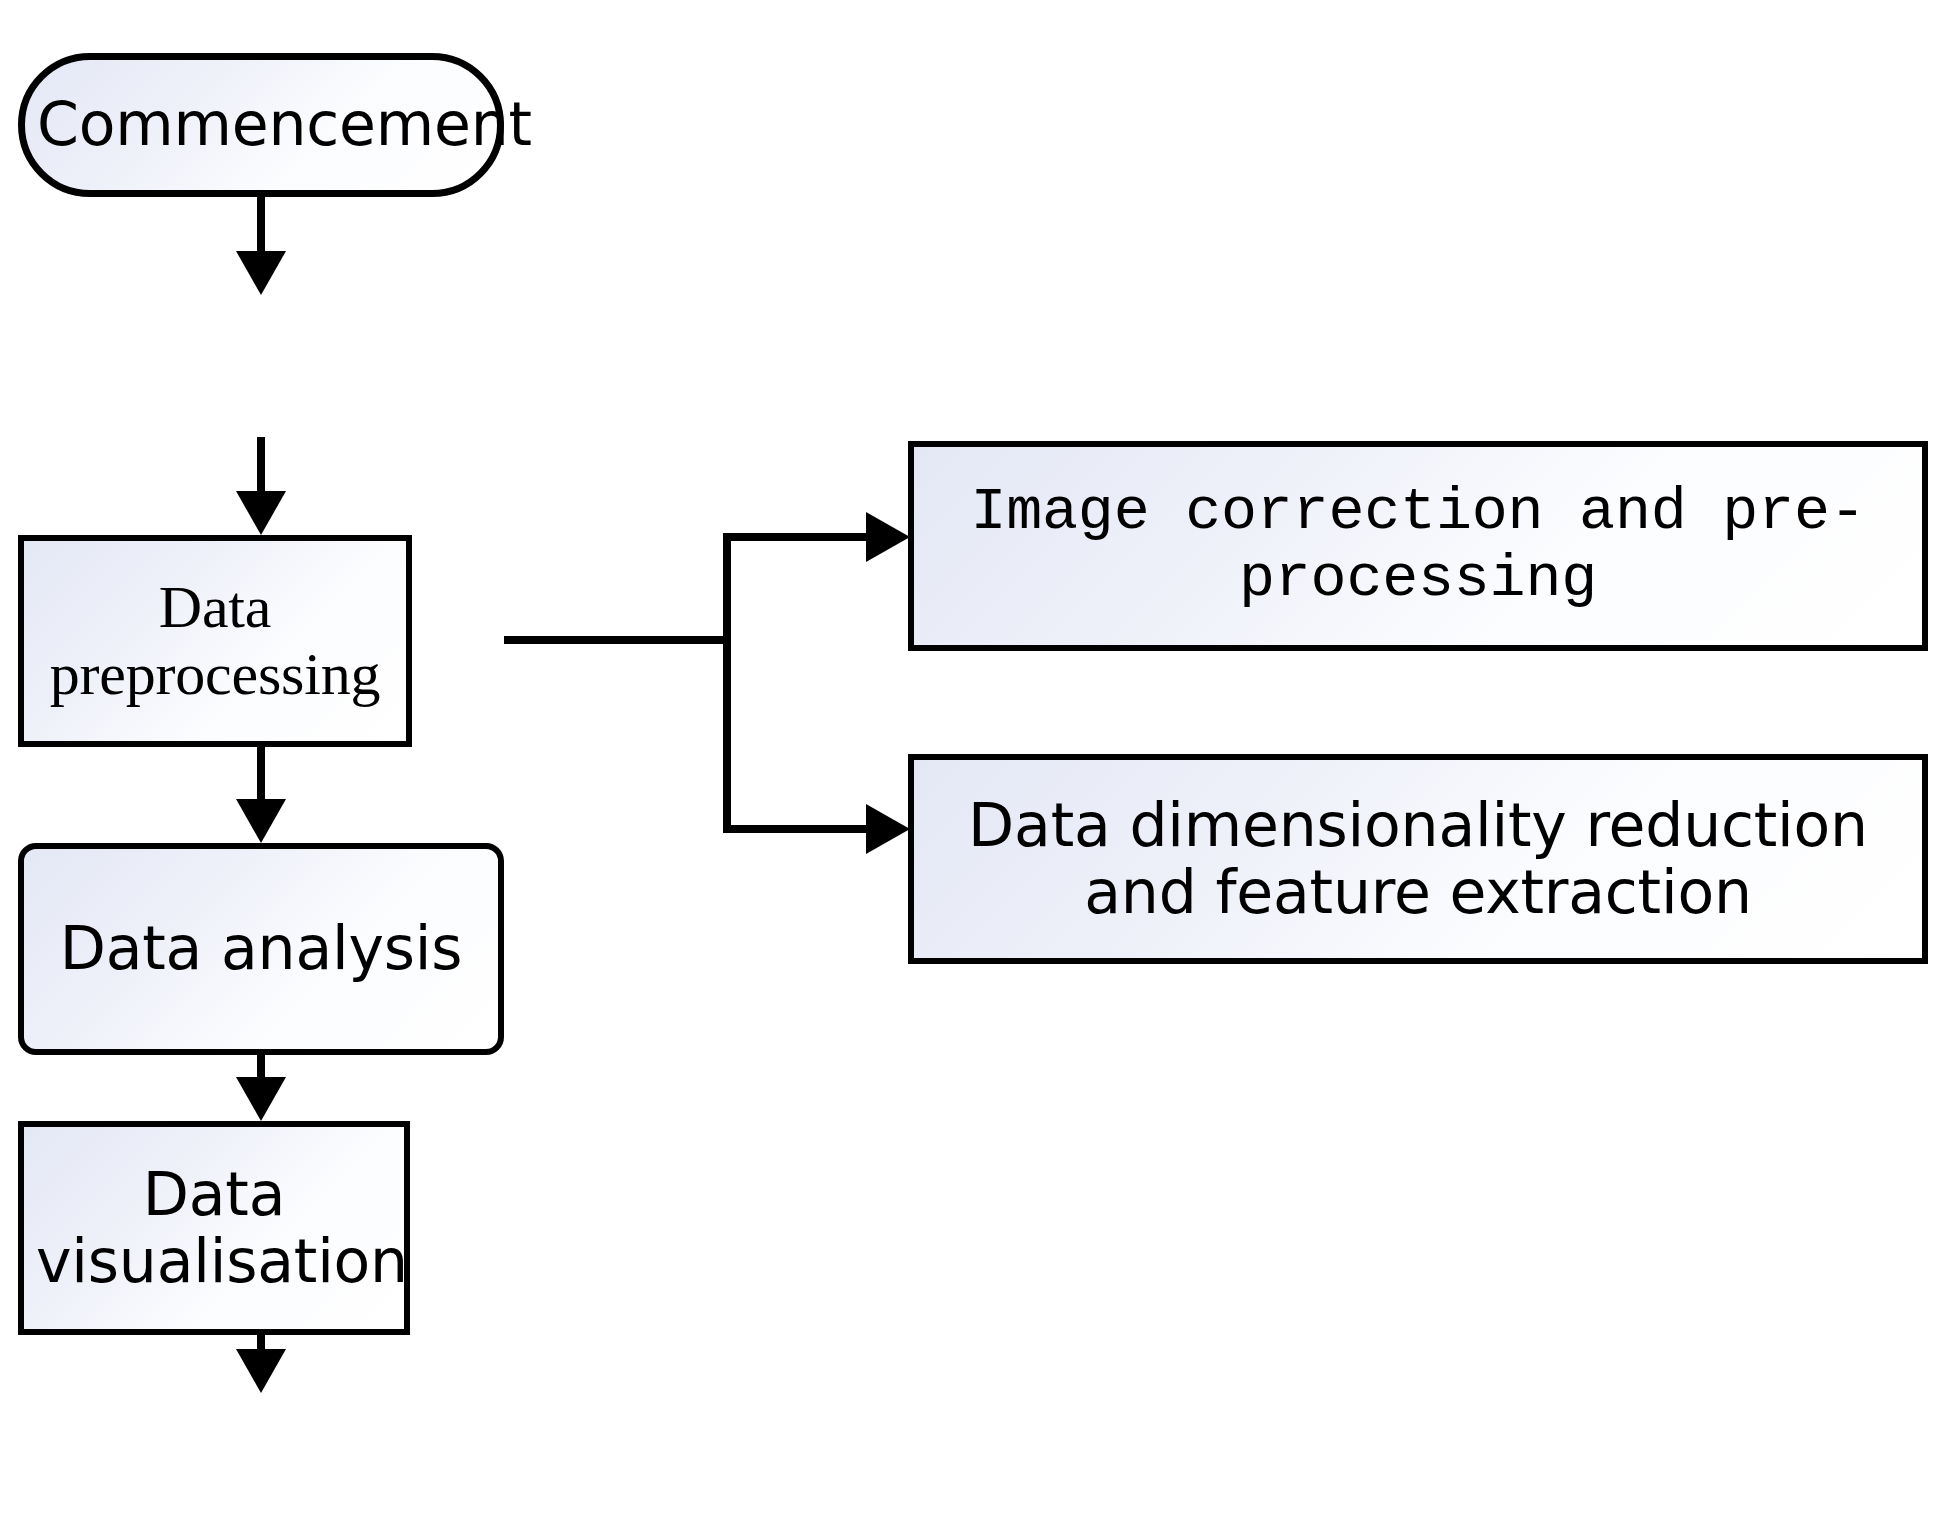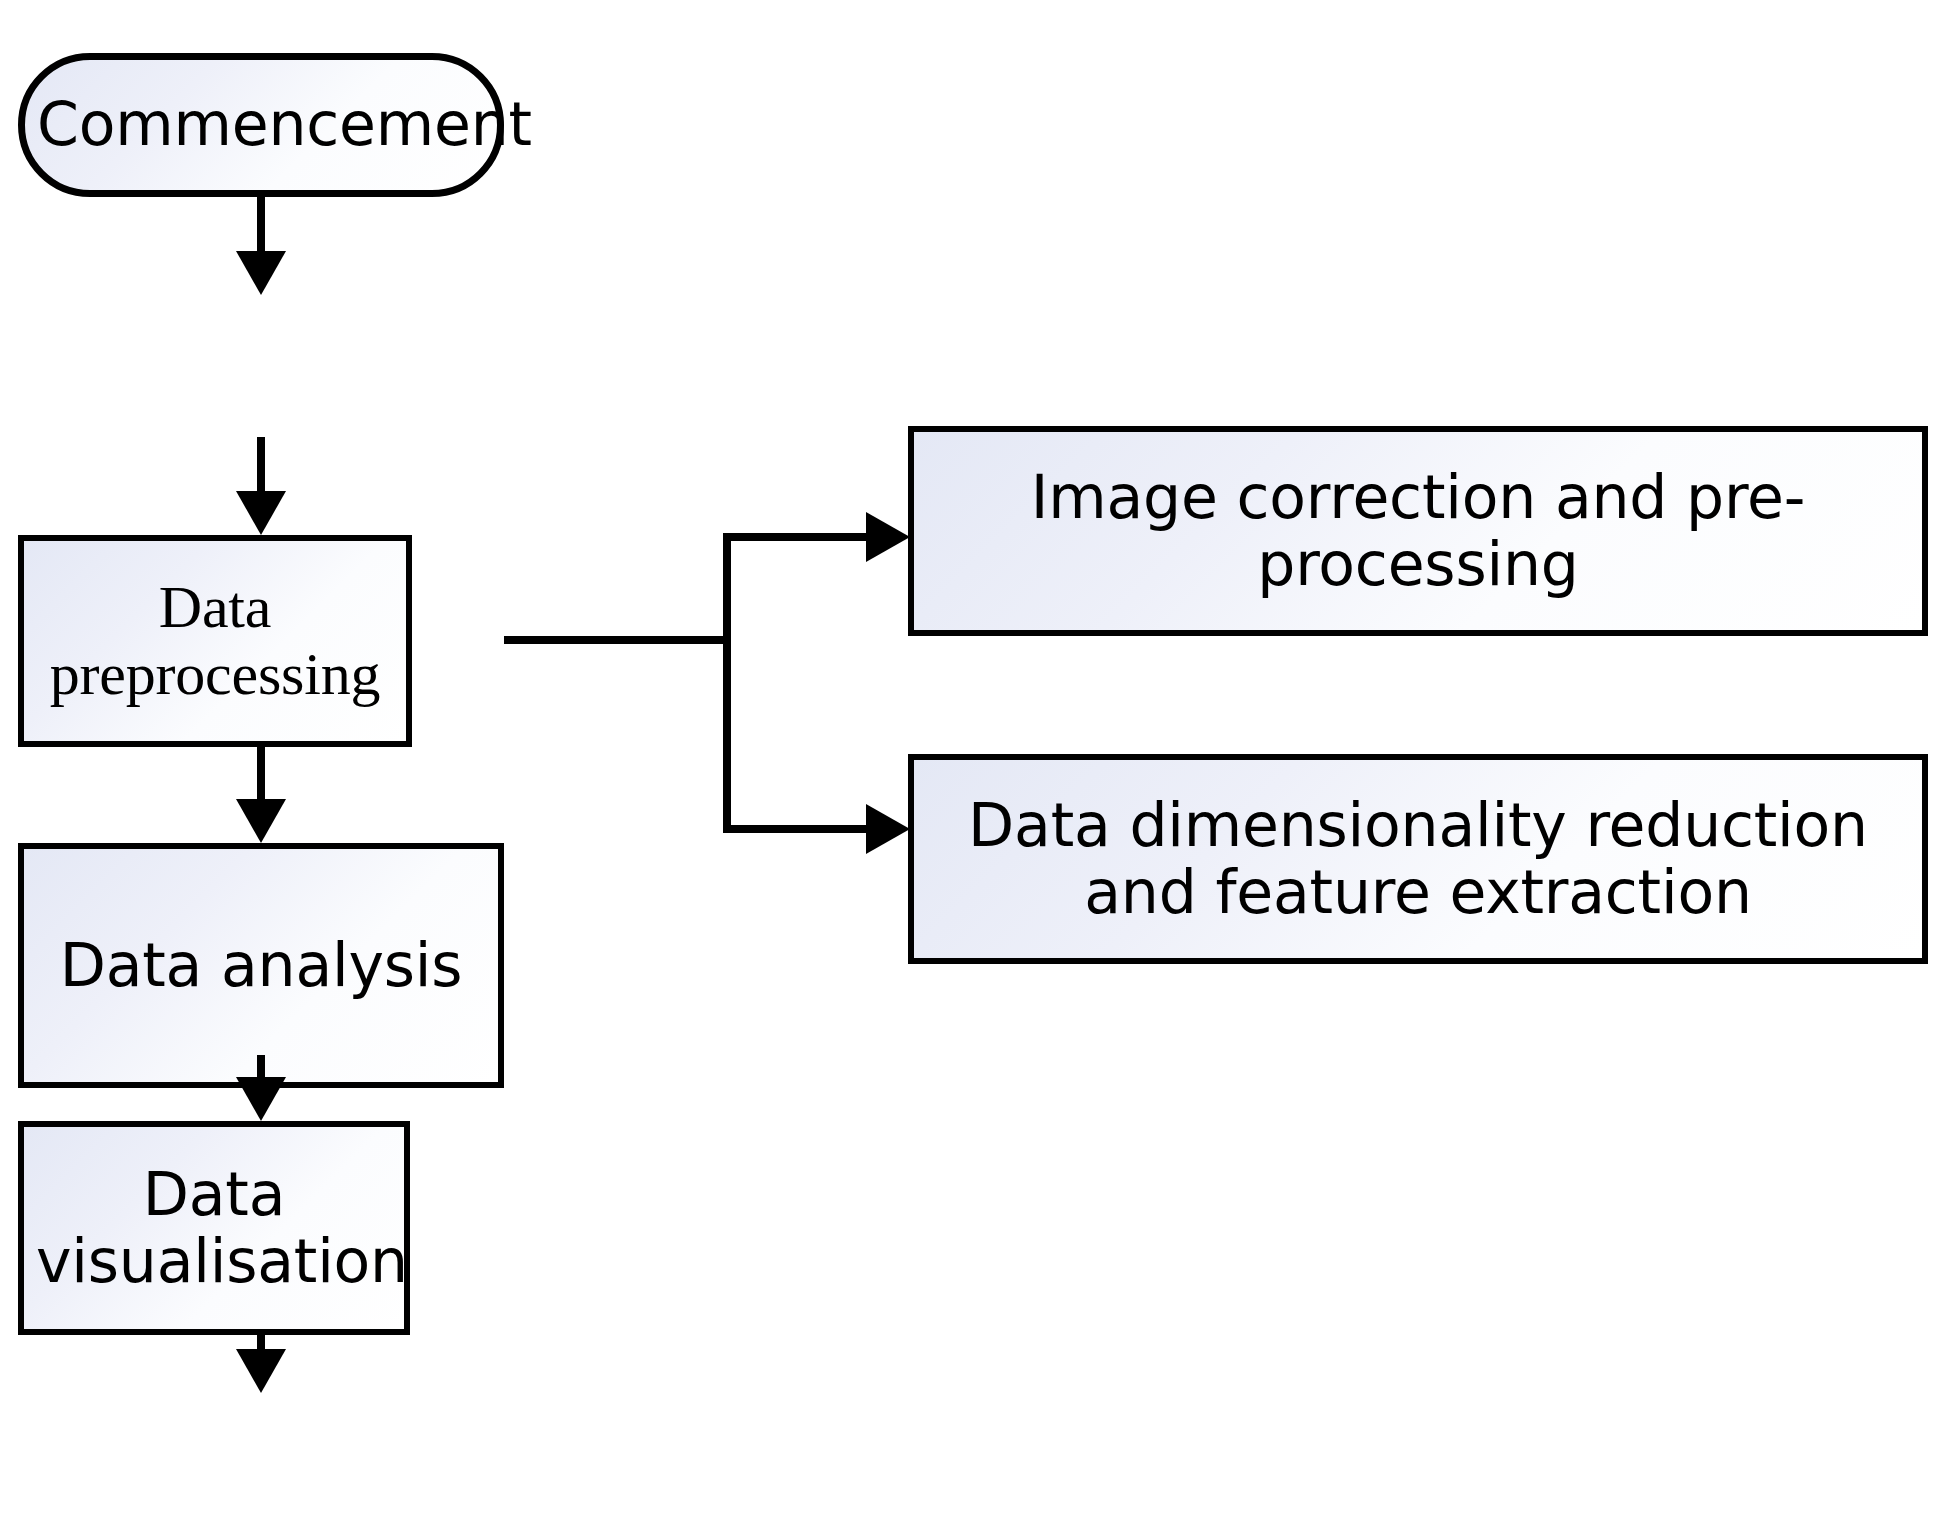--- a/index.html
+++ b/index.html
@@ -78,30 +78,30 @@
   <div class="node terminator" style="left:18px; top:18px; width:486px; height:144px;">
     <span class="label">Commencement</span>
   </div>
 
 
   <div class="node" style="left:18px; top:500px; width:394px; height:212px;font-family:Liberation Serif, serif;">
     <span class="label">Data
 preprocessing</span>
   </div>
 
-  <div class="node" style="left:18px; top:808px; width:486px; height:245px;">
+  <div class="node" style="left:18px; top:808px; width:486px; height:212px;border-radius:18px;">
     <span class="label">Data analysis</span>
   </div>
 
   <div class="node" style="left:18px; top:1086px; width:392px; height:214px;">
     <span class="label">Data visualisation</span>
   </div>
 
 
-  <div class="node" style="left:908px; top:391px; width:1020px; height:210px;">
+  <div class="node" style="left:908px; top:406px; width:1020px; height:210px;font-family:Liberation Mono, monospace;">
     <span class="label">Image correction and pre-
 processing</span>
   </div>
 
   <div class="node" style="left:908px; top:719px; width:1020px; height:210px;">
     <span class="label">Data dimensionality reduction
 and feature extraction</span>
   </div>
 
   <div class="conn-v" style="left:257px; top:162px; height:56px;"></div>

